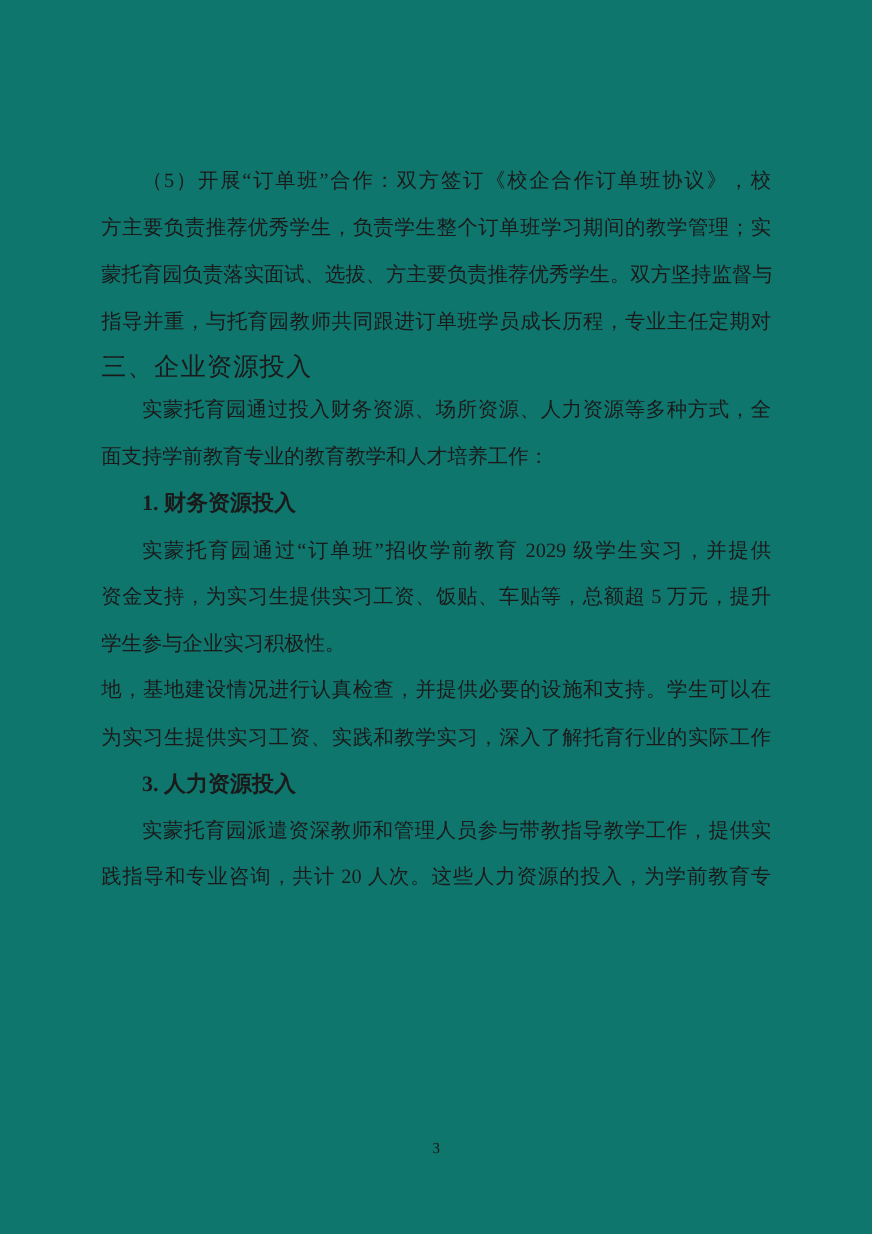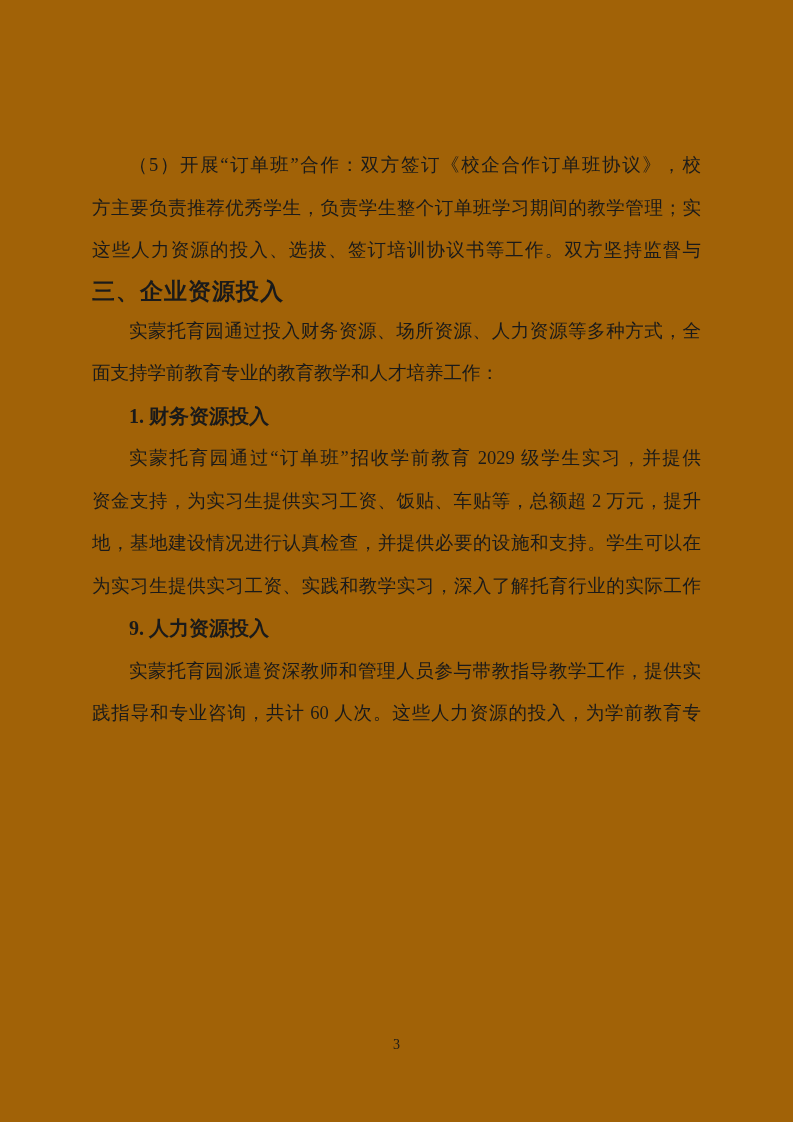--- a/index.html
+++ b/index.html
@@ -4,21 +4,21 @@
 <style>
   html, body {
     margin: 0;
     padding: 0;
     background: #ffffff;
   }
   .page {
     position: relative;
     width: 793px;
     height: 1122px;
-    background: #a16207;
+    background: #0f766e;
     overflow: hidden;
     font-family: "Liberation Serif", "DejaVu Serif", serif;
     color: #1a1a1a;
   }
   .content {
     position: absolute;
     left: 92px;
     top: 144px;
     width: 609px;
   }
@@ -35,21 +35,21 @@
     text-align: left;
     text-align-last: left;
   }
   .indent {
     text-indent: 37px;
   }
   .h1 {
     height: 38px;
     line-height: 38px;
     font-size: 23px;
-    font-weight: bold;
+    font-weight: normal;
     font-family: "Liberation Sans", "DejaVu Sans", sans-serif;
     text-align: left;
     text-align-last: left;
     letter-spacing: 1px;
     overflow: hidden;
     white-space: nowrap;
   }
   .sub {
     height: 42.5px;
     line-height: 42.5px;
@@ -73,34 +73,36 @@
   }
 </style>
 </head>
 <body>
 
 <div class="page">
   <div class="content">
 
     <div class="line indent">（5）开展“订单班”合作：双方签订《校企合作订单班协议》，校</div>
     <div class="line">方主要负责推荐优秀学生，负责学生整个订单班学习期间的教学管理；实</div>
-    <div class="line">这些人力资源的投入、选拔、签订培训协议书等工作。双方坚持监督与</div>
+    <div class="line">蒙托育园负责落实面试、选拔、方主要负责推荐优秀学生。双方坚持监督与</div>
+    <div class="line">指导并重，与托育园教师共同跟进订单班学员成长历程，专业主任定期对</div>
 
     <div class="h1">三、企业资源投入</div>
 
     <div class="line indent">实蒙托育园通过投入财务资源、场所资源、人力资源等多种方式，全</div>
     <div class="line end">面支持学前教育专业的教育教学和人才培养工作：</div>
 
     <div class="sub">1. 财务资源投入</div>
     <div class="line indent">实蒙托育园通过“订单班”招收学前教育 2029 级学生实习，并提供</div>
-    <div class="line">资金支持，为实习生提供实习工资、饭贴、车贴等，总额超 2 万元，提升</div>
+    <div class="line">资金支持，为实习生提供实习工资、饭贴、车贴等，总额超 5 万元，提升</div>
+    <div class="line end">学生参与企业实习积极性。</div>
 
     <div class="line">地，基地建设情况进行认真检查，并提供必要的设施和支持。学生可以在</div>
     <div class="line">为实习生提供实习工资、实践和教学实习，深入了解托育行业的实际工作</div>
 
-    <div class="sub">9. 人力资源投入</div>
+    <div class="sub">3. 人力资源投入</div>
     <div class="line indent">实蒙托育园派遣资深教师和管理人员参与带教指导教学工作，提供实</div>
-    <div class="line">践指导和专业咨询，共计 60 人次。这些人力资源的投入，为学前教育专</div>
+    <div class="line">践指导和专业咨询，共计 20 人次。这些人力资源的投入，为学前教育专</div>
 
   </div>
 
   <div class="pagenum">3</div>
 </div>
 
 </body></html>

